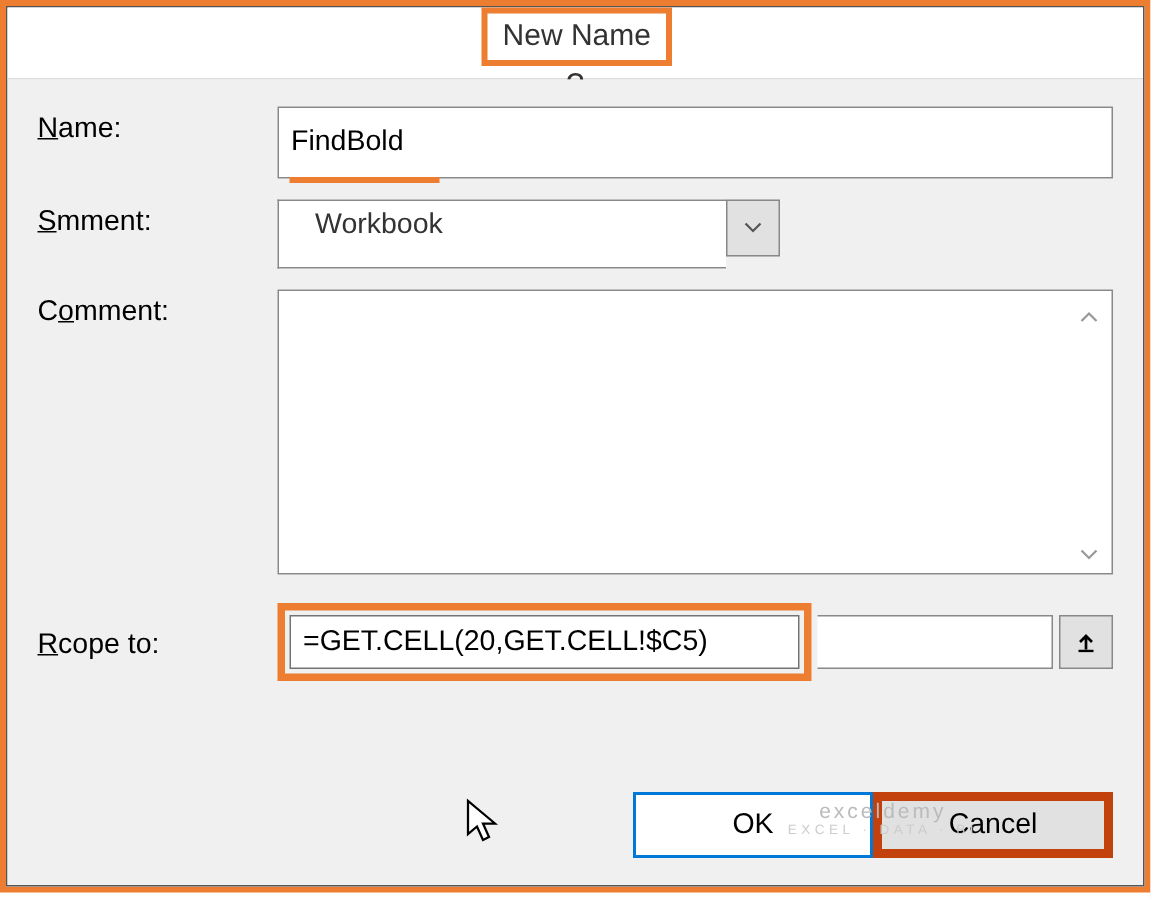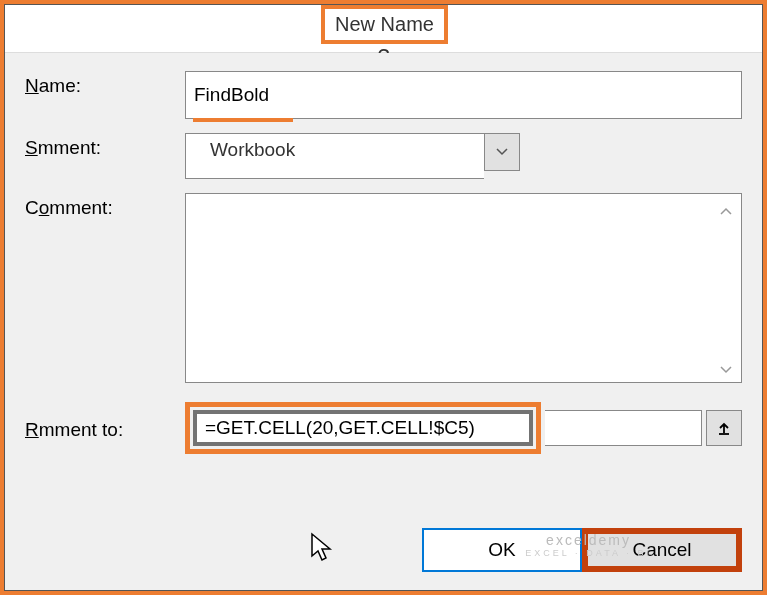--- a/index.html
+++ b/index.html
@@ -166,21 +166,21 @@
       gap: 4px;
     }
     .refers-highlight {
       border: 5px solid #ed7d31;
       padding: 3px;
       flex: 0 0 auto;
     }
     .refers-input {
       width: 340px;
       height: 36px;
-      border: 4px solid #737373;
+      border: 1px solid #737373;
       background: #fff;
       padding: 4px 8px;
       font-size: 19px;
       font-family: inherit;
     }
     .refers-spacer {
       flex: 1;
       height: 36px;
       border: 1px solid #888;
       border-left: none;
@@ -305,21 +305,21 @@
               <svg width="12" height="8" viewBox="0 0 12 8">
                   <path d="M1 1 L6 6 L11 1" stroke="#999" stroke-width="1.5" fill="none"></path>
                 </svg>
             </div>
           </div>
         </div>
       </div>
 
       <div class="form-row refers-row">
         <div class="label-col">
-          <span class="underline">R</span><span>mment to:</span>
+          <span class="underline">R</span><span>cope to:</span>
         </div>
         <div class="refers-field-wrap">
           <div class="refers-highlight">
             <input type="text" class="refers-input" value="=GET.CELL(20,GET.CELL!$C5)" style="">
           </div>
           <div class="refers-spacer"></div>
           <div class="collapse-btn">
             <svg width="14" height="14" viewBox="0 0 14 14">
               <path d="M7 12 L7 3 M3 7 L7 3 L11 7" stroke="#000" stroke-width="1.8" fill="none"></path>
               <line x1="2" y1="13" x2="12" y2="13" stroke="#000" stroke-width="1.8"></line>

